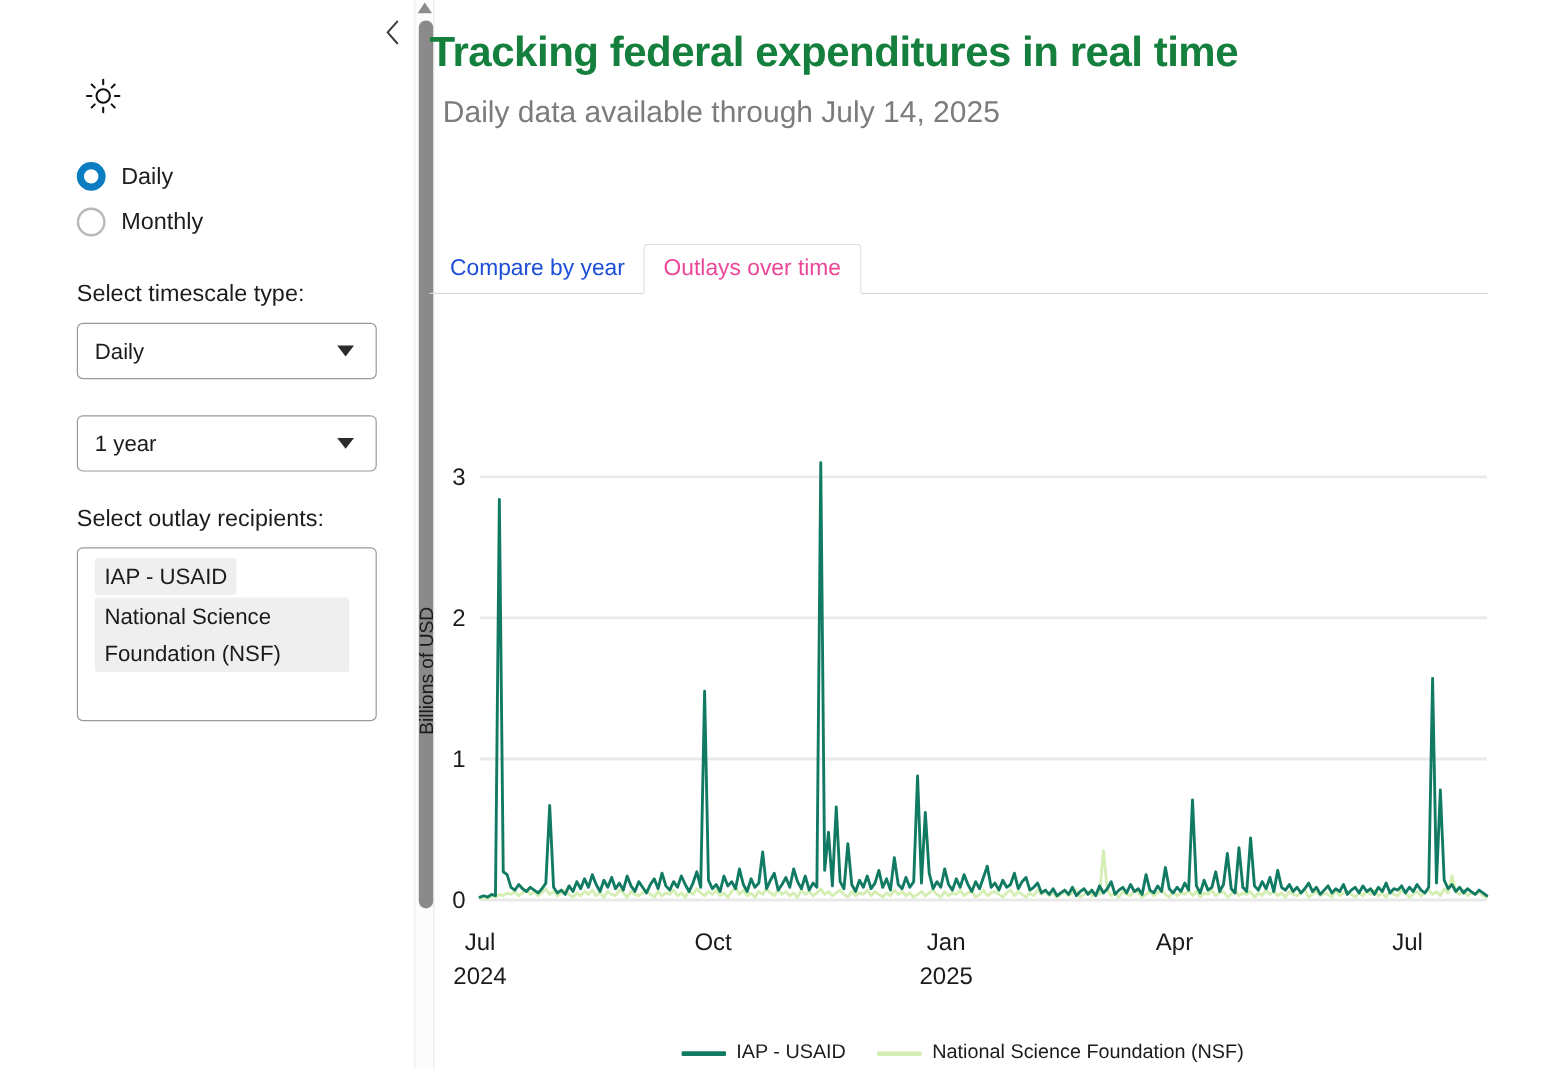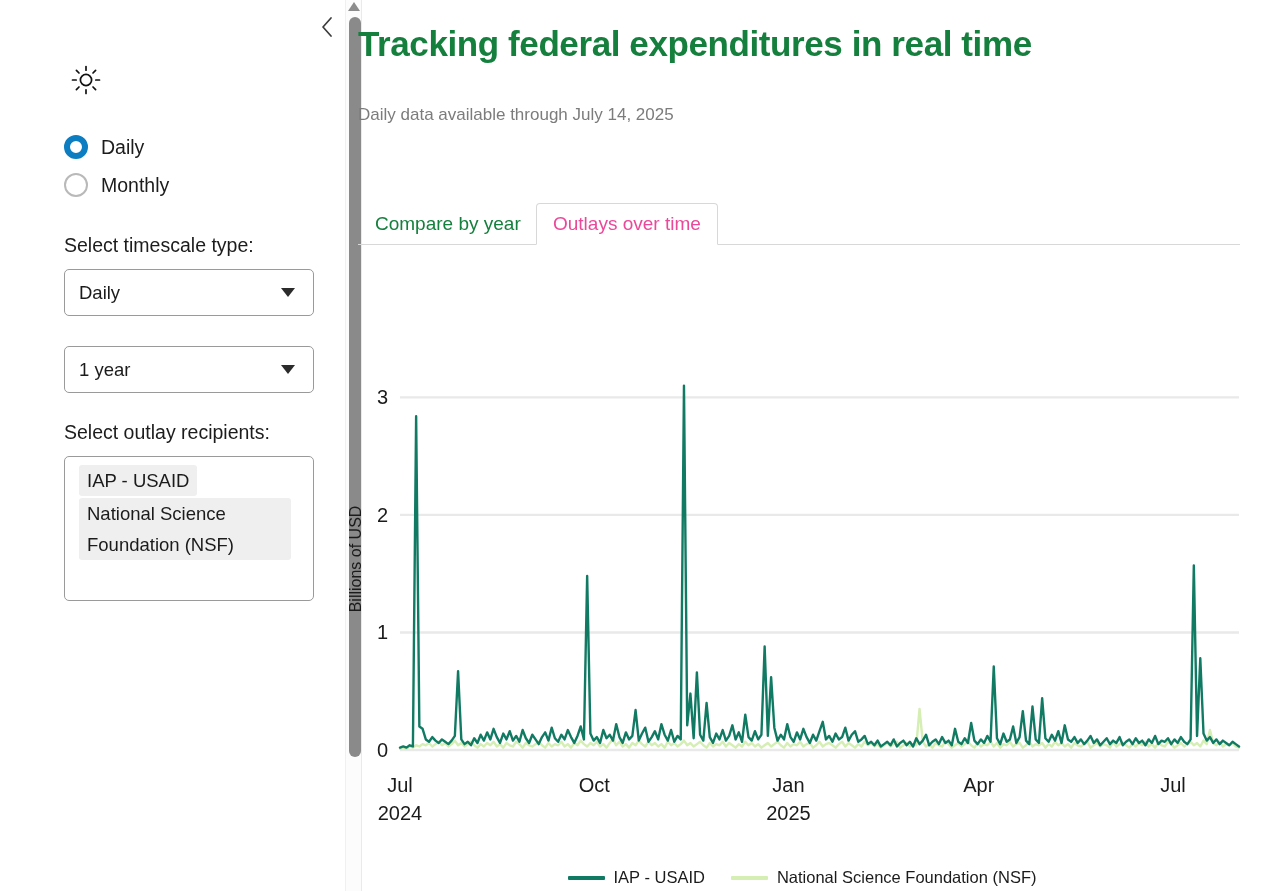--- a/index.html
+++ b/index.html
@@ -165,25 +165,24 @@
     position: absolute;
     top: 24px; left: 13px;
     font-size: 35px;
     font-weight: 700;
     letter-spacing: -0.4px;
     color: #15803d;
     white-space: nowrap;
   }
   .subtitle {
     position: absolute;
-    left: 13px;
-    font-size: 17px;
+    left: 24px;
+    font-size: 25px;
     color: #7c7c7c;
     white-space: nowrap;
-    margin-top: 25px;
   }
   .subtitle-1 { top: 80px; }
   .subtitle-2 { top: 119px; }
 
   
   .tabs {
     position: absolute;
     top: 203px; left: 13px;
     right: 0;
     height: 42px;
@@ -198,21 +197,21 @@
     bottom: 0;
     height: 42px;
     display: flex; align-items: center;
     padding: 0 16px;
     font-size: 19px;
     cursor: pointer;
     background: transparent;
     border: 1px solid transparent;
     border-radius: 4px 4px 0 0;
   }
-  .tab.inactive { left: 0; color: #15803d; }
+  .tab.inactive { left: 0; color: #1d4ed8; }
   .tab.active {
     left: 178px;
     color: #ec4899;
     background: #ffffff;
     border: 1px solid #d8d8d8;
     border-bottom: 1px solid #ffffff;
     z-index: 2;
   }
 
   

